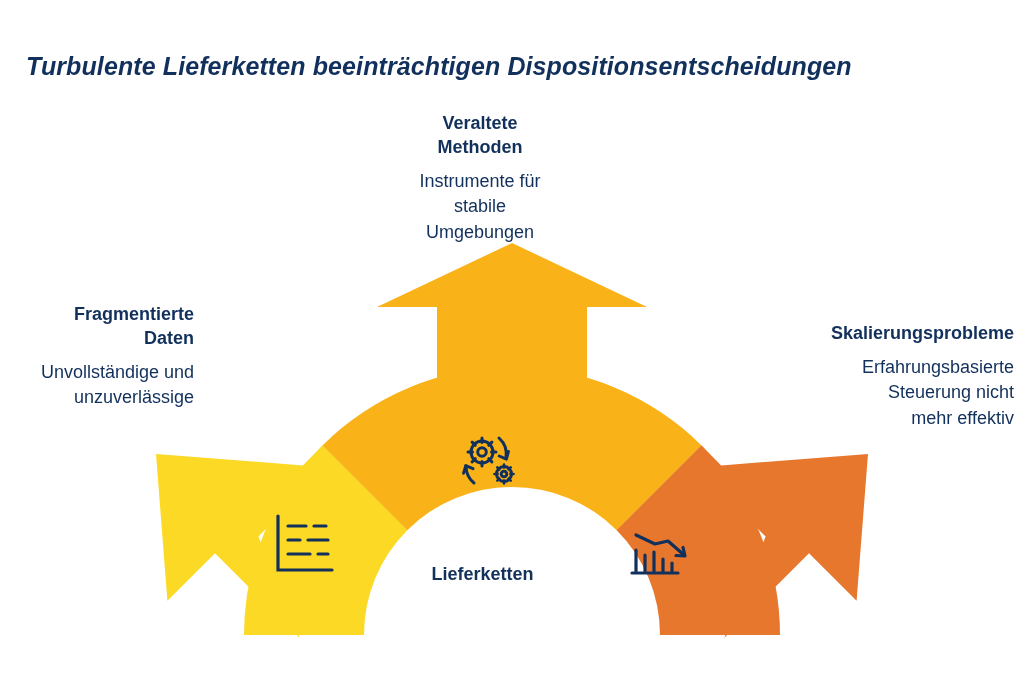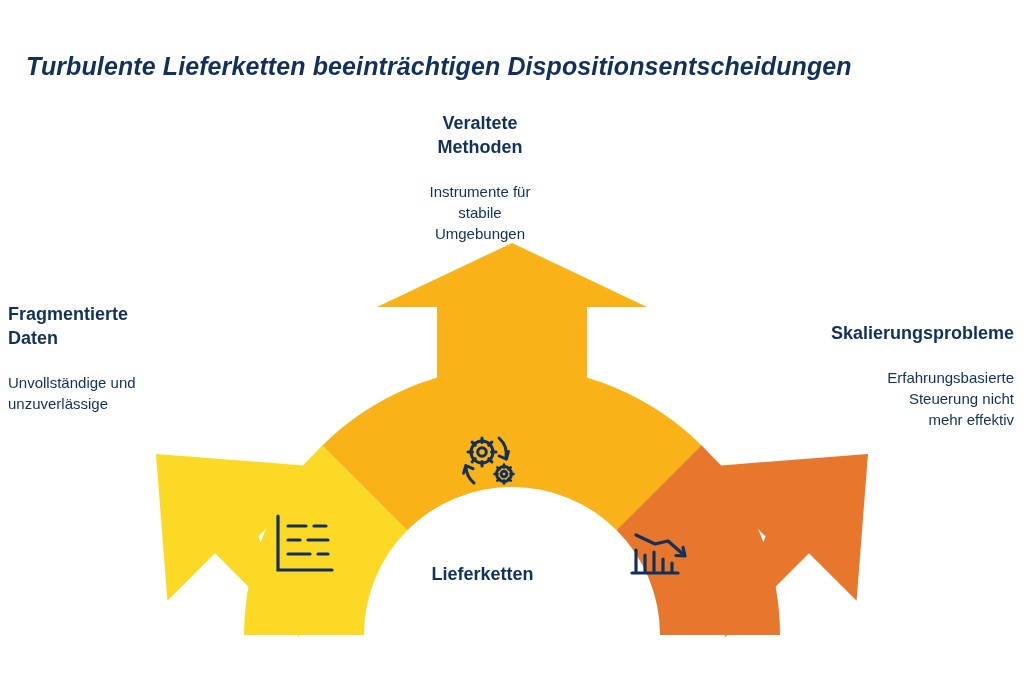--- a/index.html
+++ b/index.html
@@ -44,41 +44,41 @@
   .label-block {
     position: absolute;
   }
   .label-heading {
     font-size: 18px;
     font-weight: bold;
     color: #12305c;
     line-height: 1.32;
   }
   .label-sub {
-    font-size: 15px;
+    font-size: 18px;
     font-weight: normal;
     color: #12305c;
     line-height: 1.42;
-    margin-top: 21px;
+    margin-top: 9px;
   }
 
   
   #label-top {
     left: 372px;
     top: 112px;
     width: 216px;
     text-align: center;
   }
 
   
   #label-left {
     left: 8px;
     top: 303px;
     width: 186px;
-    text-align: left;
+    text-align: right;
   }
 
   
   #label-right {
     left: 778px;
     top: 322px;
     width: 236px;
     text-align: right;
   }
 

